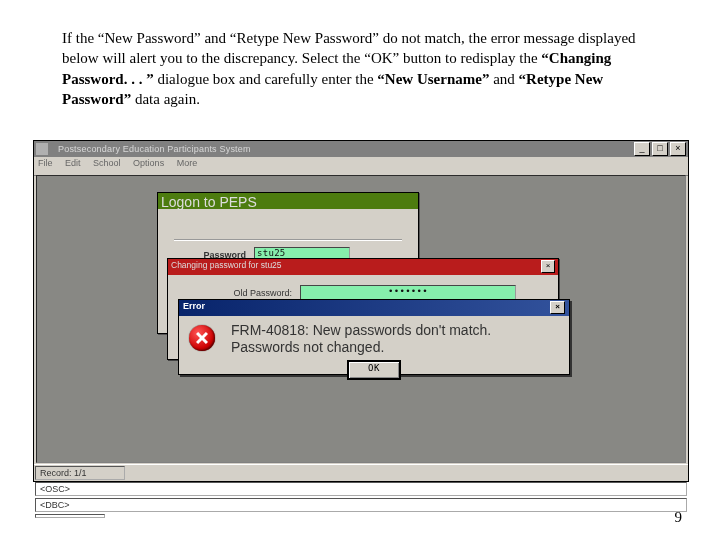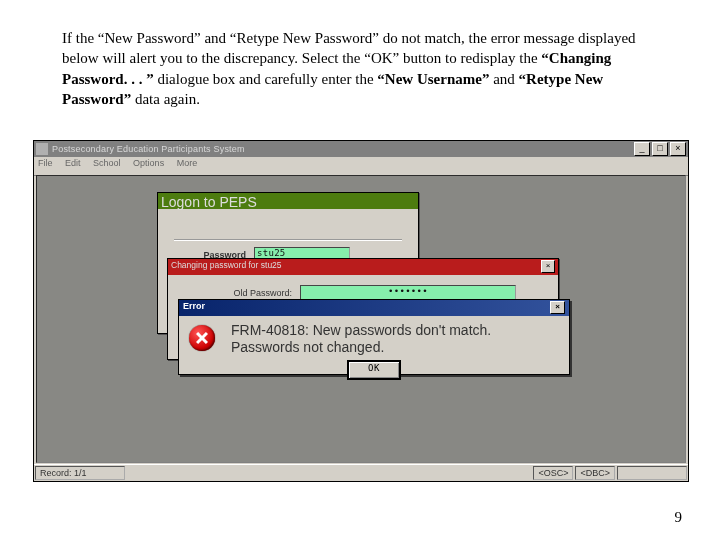--- a/index.html
+++ b/index.html
@@ -30,20 +30,21 @@
   }
   .titlebar {
     height: 16px;
     background: #808080;
     color: #e0e0e0;
     display: flex;
     align-items: center;
     padding: 0 2px;
     font-size: 9px;
     letter-spacing: 0.2px;
+    gap: 6px;
   }
   .titlebar .window-icon {
     width: 12px;
     height: 12px;
     background: #b0b0b0;
     margin-right: 4px;
     display: inline-block;
   }
   .titlebar .title-text {
     flex: 1;
@@ -267,20 +268,21 @@
     position: absolute;
     left: 0;
     right: 0;
     bottom: 0;
     height: 16px;
     background: #d4d0c8;
     border-top: 1px solid #fff;
     display: flex;
     font-size: 9px;
     color:#333;
+    flex-direction:column;
   }
   .status-cell {
     border: 1px inset #aaa;
     padding: 1px 4px;
     margin: 1px;
     filter: blur(0.4px);
   }
   .status-cell.rec { flex: 0 0 auto; width: 80px; }
   .status-spacer { flex:1; }
   

